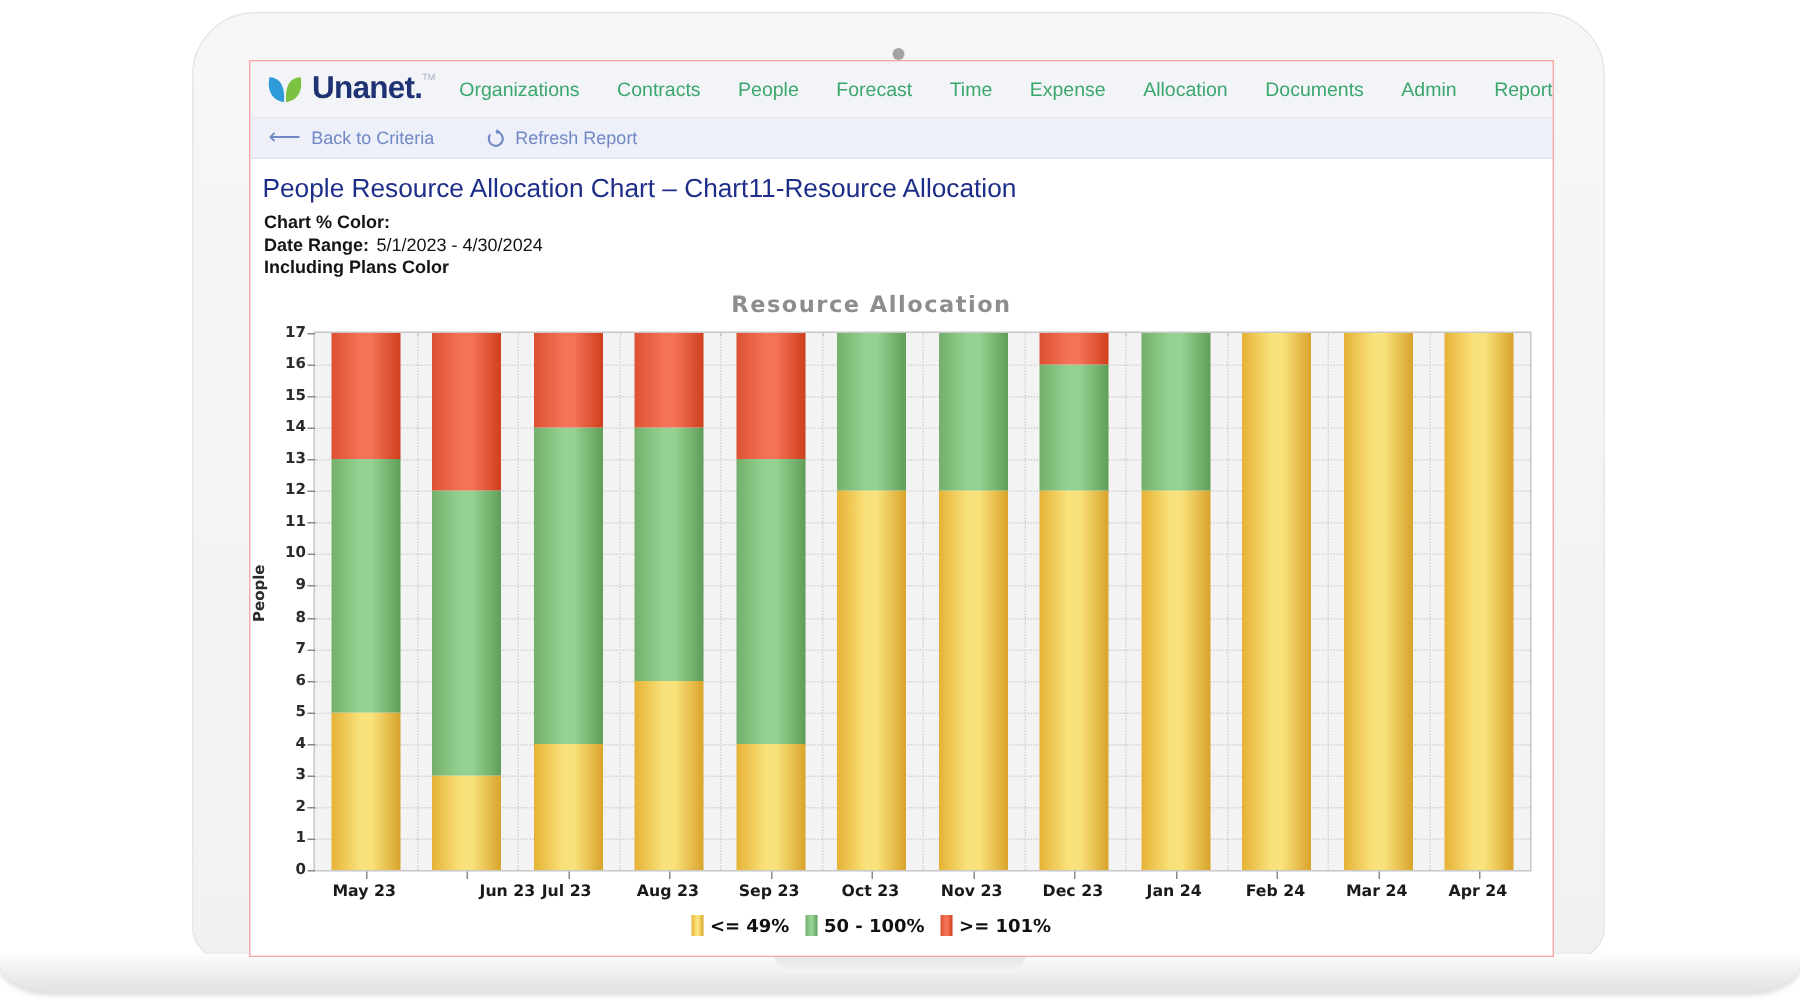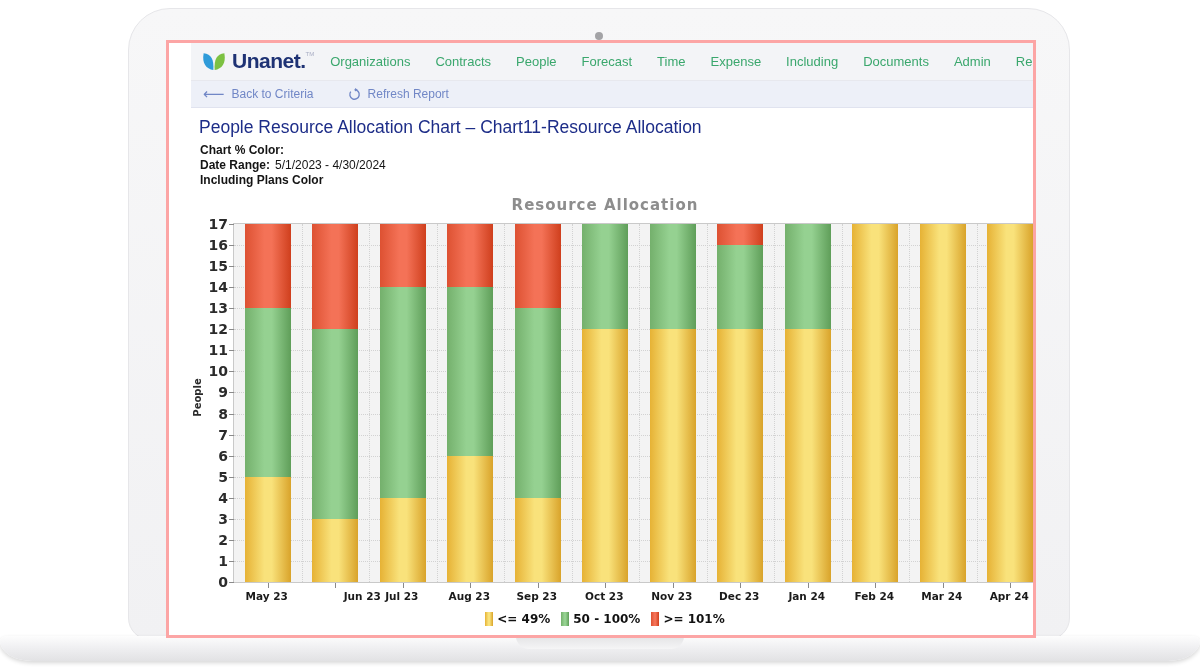--- a/index.html
+++ b/index.html
@@ -12,21 +12,21 @@
   .bezel {
     position:absolute; left:128px; top:8px; width:942px; height:632px;
     background:linear-gradient(180deg,#f7f7f8 0%,#f1f1f3 100%);
     border:1px solid #e6e6e9; box-sizing:border-box;
     border-radius:42px 42px 22px 22px;
   }
   .camera { position:absolute; left:50%; top:23px; width:8px; height:8px;
     margin-left:-4px; border-radius:50%; background:#a3a3a6; }
   .screen {
     position:absolute; left:166px; top:40px; width:870px; height:598px;
-    background:#ffffff; border:3px solid #fca5a5; box-sizing:border-box; overflow:hidden;padding-left:22px;
+    background:#ffffff; border:1px solid #fca5a5; box-sizing:border-box; overflow:hidden;
   }
   .base {
     position:absolute; left:0; top:636px; width:1200px; height:25px;
     background:linear-gradient(180deg,#fdfdfd 0%,#f0f0f2 45%,#e2e2e4 100%);
     border-radius:8px 8px 36px 36px / 6px 6px 22px 22px;
     box-shadow:0 2px 4px rgba(0,0,0,.16);
   }
   .notch {
     position:absolute; left:50%; top:636px; width:168px; height:13px; margin-left:-84px;
     background:linear-gradient(180deg,#e3e3e5 0%,#f5f5f6 100%);
@@ -69,21 +69,21 @@
   .chart-title {
     text-align:center; font-family:"DejaVu Sans",sans-serif; font-weight:bold;
     font-size:15px; color:#8d8d8d; letter-spacing:1px; margin-bottom:9px;
   }
   .plot { position:relative; width:810px; height:358px; background:#f3f3f3; border:1px solid #c9c9c9; }
   .grid-h { position:absolute; left:0; width:100%; height:0; border-top:1px dotted #d2d2d2; }
   .grid-v { position:absolute; top:0; height:100%; width:0; border-left:1px dotted #d2d2d2; }
   .bar-seg { position:absolute; }
   .ytick {
     position:absolute; left:-32px; width:26px; text-align:right; transform:translateY(-50%);
-    font-family:"DejaVu Sans",sans-serif; font-size:14px; font-weight:bold; color:#2b2b2b;
+    font-family:"DejaVu Sans",sans-serif; font-size:10px; font-weight:bold; color:#2b2b2b;
   }
   .ytickmark { position:absolute; left:-5px; width:5px; height:0; border-top:1px solid #8a8a8a; }
   .xtickmark { position:absolute; bottom:-6px; height:5px; width:0; border-left:1px solid #8a8a8a; }
   .ylabel {
     position:absolute; left:-56px; top:168px; transform:rotate(-90deg);
     font-family:"DejaVu Sans",sans-serif; font-size:10px; font-weight:bold; color:#2b2b2b;
   }
   .xlabels { position:relative; height:14px; margin-top:7px; }
   .xlabel {
     position:absolute; transform:translateX(-50%); white-space:nowrap;
@@ -113,21 +113,21 @@
       <span class="logo-text">Unanet.</span>
       <span class="logo-tm">TM</span>
     </div>
     <div class="nav-links">
         <a class="nav-link">Organizations</a>
         <a class="nav-link">Contracts</a>
         <a class="nav-link">People</a>
         <a class="nav-link">Forecast</a>
         <a class="nav-link">Time</a>
         <a class="nav-link">Expense</a>
-        <a class="nav-link">Including</a>
+        <a class="nav-link">Allocation</a>
         <a class="nav-link">Documents</a>
         <a class="nav-link">Admin</a>
         <a class="nav-link">Reports</a>
       </div>
 
   </div>
 
   <div class="subbar">
     <div class="subbar-item">
       <span class="back-arrow">⟵</span>

